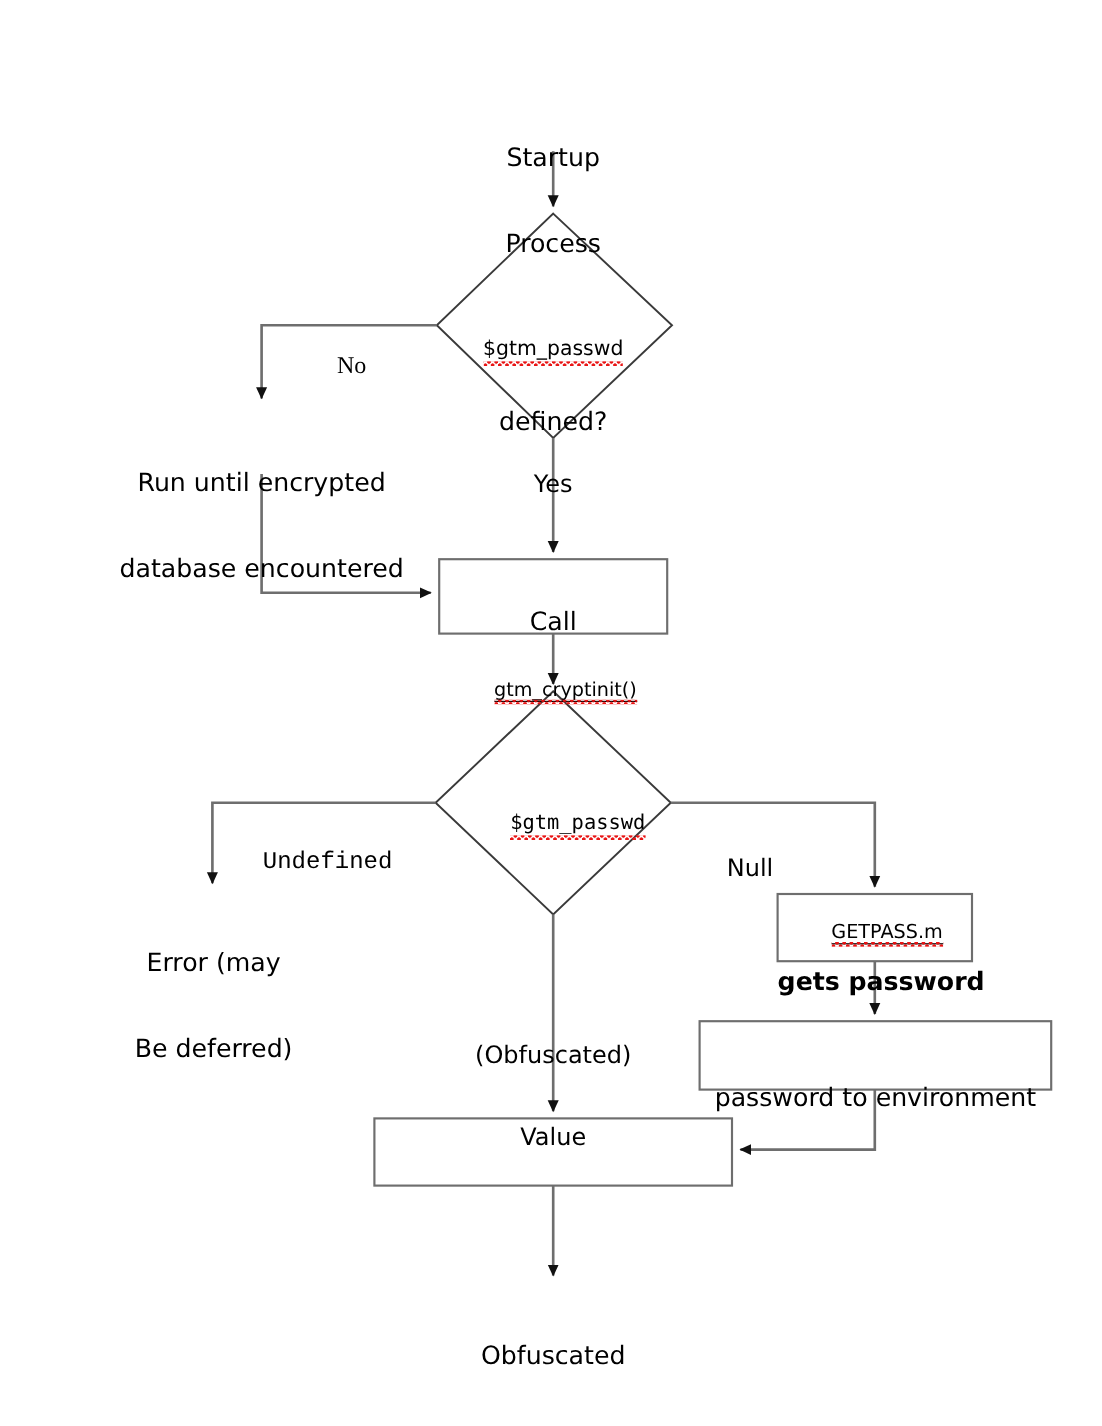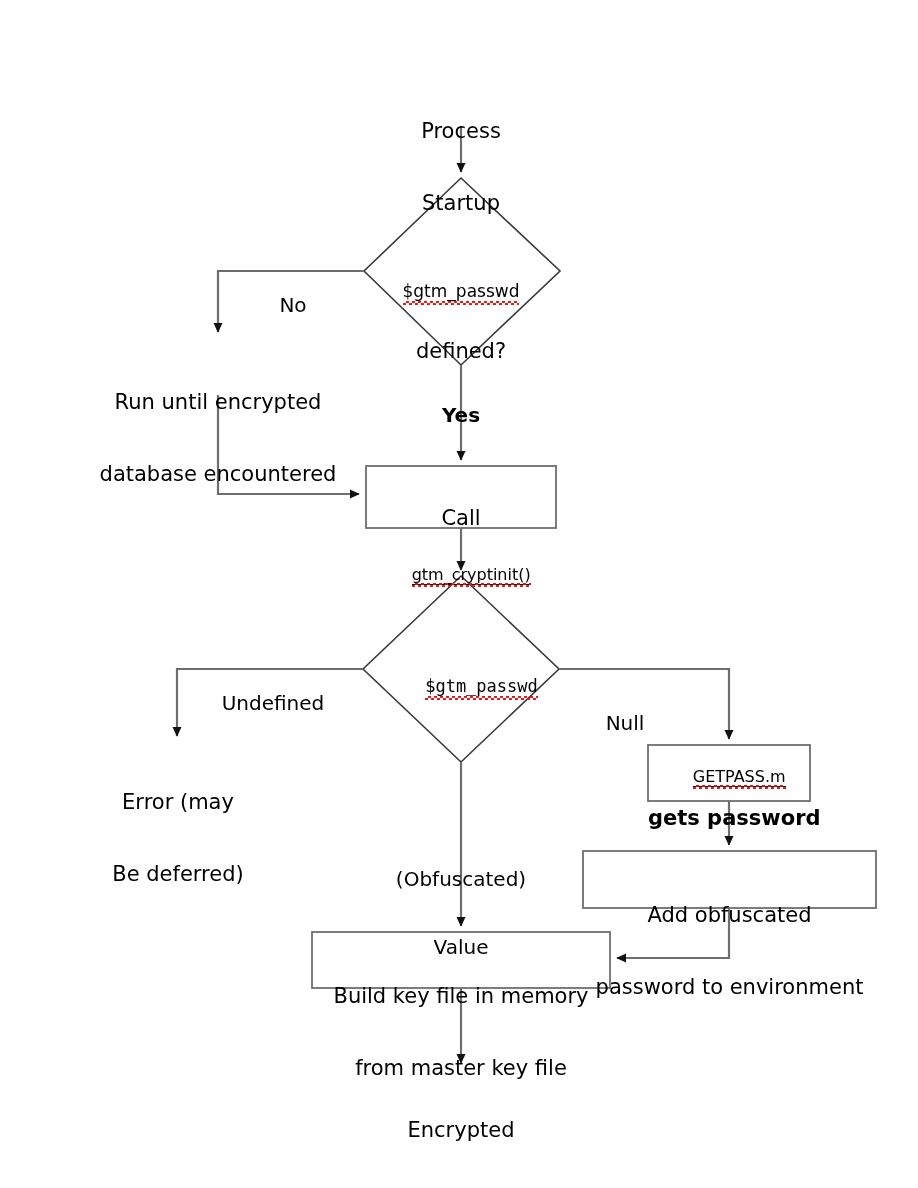--- a/index.html
+++ b/index.html
@@ -121,74 +121,69 @@
     <path class="edge" d="M729,908 L729,958 L617,958" marker-end="url(#ah)"></path>
 
     <line class="edge" x1="461" y1="762" x2="461" y2="926" marker-end="url(#ah)"></line>
 
     <rect class="shape" x="312" y="932" width="298" height="56"></rect>
 
     <line class="edge" x1="461" y1="988" x2="461" y2="1063" marker-end="url(#ah)"></line>
   </svg>
 
   <div class="tx sans lbl-term stack" style="left:361px; top:72px; width:200px;">
+    <div>Startup</div>
     <div>Process</div>
-    <div>Startup</div>
   </div>
 
   <div class="tx stack" style="left:361px; top:246px; width:200px;">
     <div class="mono lbl-mono"><span class="squig">$gtm_passwd</span></div>
     <div class="sans lbl-box" style="margin-top:2px;">defined?</div>
   </div>
 
-  <div class="tx sans lbl-edge" style="left:248px; top:294px; width:90px;">No</div>
+  <div class="tx sans lbl-edge" style="left:248px; top:294px; width:90px;font-family:Liberation Serif, serif;">No</div>
 
   <div class="tx sans lbl-term stack" style="left:88px; top:343px; width:260px;">
     <div>Run until encrypted</div>
     <div>database encountered</div>
   </div>
 
-  <div class="tx sans lbl-edge" style="left:416px; top:404px; width:90px;font-weight:bold;">Yes</div>
+  <div class="tx sans lbl-edge" style="left:416px; top:392px; width:90px;">Yes</div>
 
   <div class="tx stack" style="left:366px; top:471px; width:190px;text-align:center;">
     <div class="sans lbl-box">Call</div>
     <div class="mono lbl-mono-sm underline-thin" style="margin-top:16px; display:inline-block;"><span class="squig">gtm_cryptinit()</span></div>
   </div>
 
   <div class="tx mono lbl-mono" style="left:361px; top:658px; width:200px;">
     <span class="squig">$gtm_passwd</span>
   </div>
 
-  <div class="tx sans lbl-edge" style="left:200px; top:692px; width:146px;">Undefined</div>
+  <div class="tx sans lbl-edge" style="left:200px; top:708px; width:146px;font-family:Liberation Mono, monospace;">Undefined</div>
 
   <div class="tx sans lbl-term stack" style="left:67px; top:743px; width:222px;">
     <div>Error (may</div>
     <div>Be deferred)</div>
   </div>
 
   <div class="tx sans lbl-edge" style="left:580px; top:696px; width:90px;margin-top:16px;">Null</div>
 
   <div class="tx stack" style="left:648px; top:750px; width:162px;">
     <div class="mono lbl-mono-sm underline-thin" style="display:inline-block;"><span class="squig">GETPASS.m</span></div>
     <div class="sans lbl-box" style="margin-top:1px;font-weight:bold;">gets password</div>
   </div>
 
   <div class="tx sans lbl-box stack" style="left:583px; top:856px; width:293px;">
-    <div>Add obfuscated</div>
     <div>password to environment</div>
   </div>
 
   <div class="tx sans lbl-edge stack" style="left:371px; top:822px; width:180px;">
     <div>(Obfuscated)</div>
     <div>Value</div>
   </div>
 
-  <div class="tx sans lbl-box stack" style="left:312px; top:937px; width:298px;">
-    <div>Build key file in memory</div>
-    <div>from master key file</div>
-  </div>
 
   <div class="tx sans lbl-term stack" style="left:331px; top:1071px; width:260px;">
-    <div>Encrypted</div>
+    <div>Obfuscated</div>
     
   </div>
 
 </div>
 
 </body></html>

